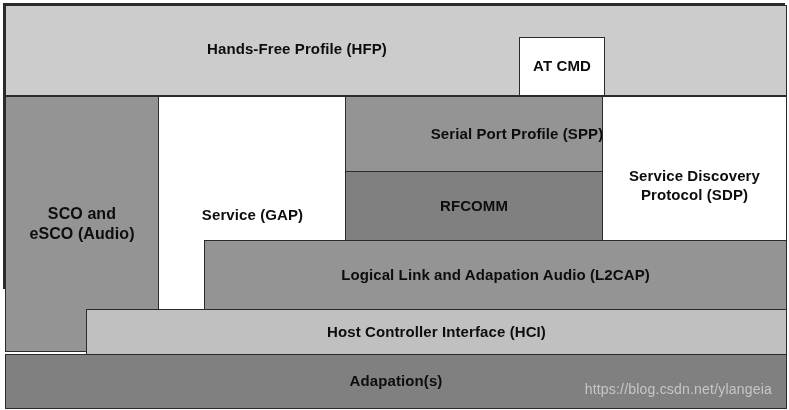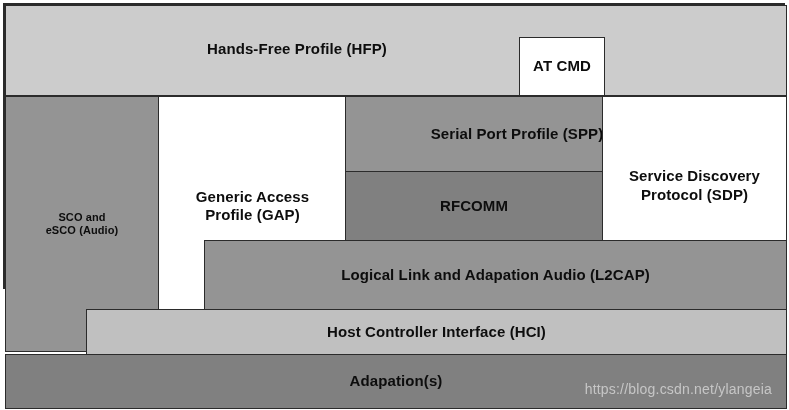--- a/index.html
+++ b/index.html
@@ -62,21 +62,21 @@
     text-align: center;
     padding-right: 198px;
   }
   #blk-atcmd {
     left: 514px; top: 32px; width: 86px; height: 59px;
     font-size: 15px;
     z-index: 4;
   }
   #blk-sco {
     left: 0px; top: 91px; width: 154px; height: 256px;
-    font-size: 11px;
+    font-size: 16px;
   }
   #blk-gap {
     left: 153px; top: 91px; width: 189px; height: 220px;
     font-size: 15px;
   }
   #blk-spp {
     left: 340px; top: 91px; width: 344px; height: 76px;
   }
   #blk-rfcomm {
     left: 340px; top: 166px; width: 258px; height: 70px;
@@ -128,22 +128,22 @@
 
     <div class="block mid" id="blk-sco">
       <span>
         <span>SCO and</span><br>
         <span>eSCO (Audio)</span>
       </span>
     </div>
 
     <div class="block white" id="blk-gap">
       <span>
-        <span>Generic Access</span><br>
-        <span>Profile (GAP)</span>
+        <br>
+        <span>Service (GAP)</span>
       </span>
     </div>
 
     <div class="block mid" id="blk-spp">
       <span>Serial Port Profile (SPP)</span>
     </div>
 
     <div class="block white" id="blk-sdp">
       <span class="sdp-text">
         <span>Service Discovery</span><br>

